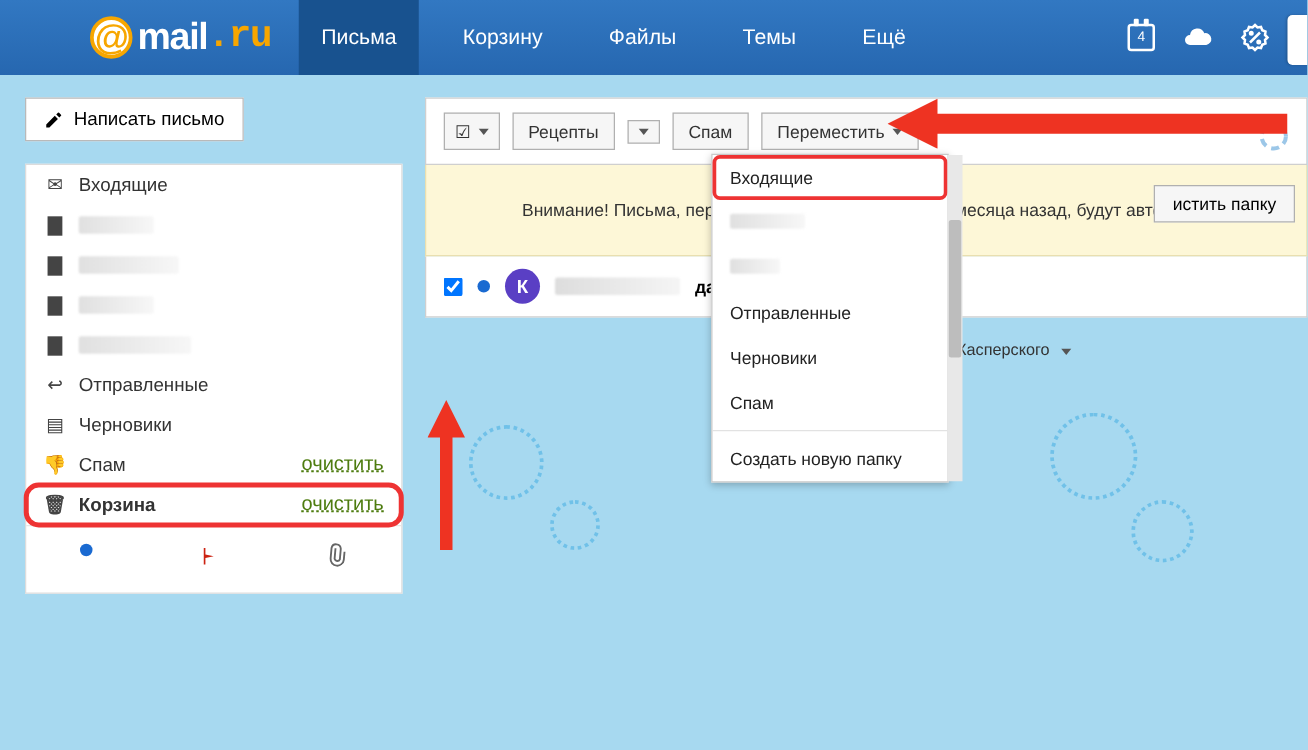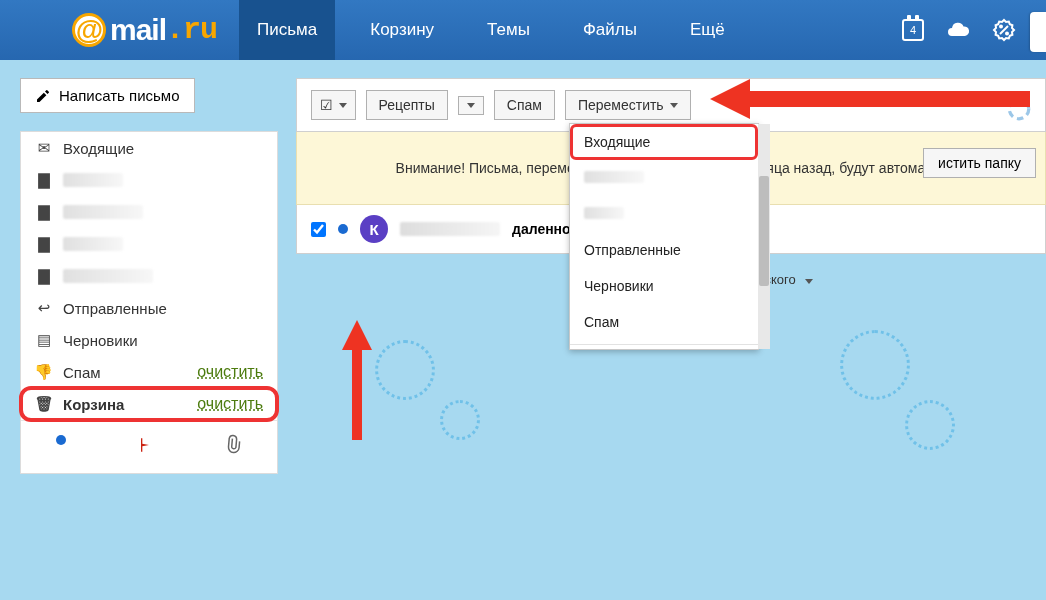--- a/index.html
+++ b/index.html
@@ -20,21 +20,21 @@
   .ic-cal { width:22px; height:22px; border:2px solid #fff; border-radius:3px; font-size:11px; line-height:18px; text-align:center; position:relative;}
   .ic-cal::before,.ic-cal::after{content:"";position:absolute;top:-6px;width:4px;height:6px;background:#fff;border-radius:1px;}
   .ic-cal::before{left:3px;} .ic-cal::after{right:3px;}
   .ic-cloud svg, .ic-gear svg { width:24px; height:24px; fill:#fff; }
   .white-edge { position:absolute; right:0; top:12px; width:16px; height:40px; background:#fff; border-radius:4px 0 0 4px; box-shadow:-1px 0 2px rgba(0,0,0,.2);}
 
   
   .wrap { display:flex; padding:18px 0 0 20px; gap:18px; align-items:flex-start; }
 
   
-  .sidebar { width:258px; }
+  .sidebar { width:302px; }
   .compose-btn { background:#fff; border:1px solid #b9b9b9; padding:8px 14px; font-size:15px; display:inline-flex; align-items:center; gap:8px; cursor:pointer; margin-bottom:18px;}
   .compose-btn svg{width:16px;height:16px;}
   .folders { background:#fff; border:1px solid #dcdcdc; }
   .folder { display:flex; align-items:center; padding:7px 14px; font-size:15px; color:#333; cursor:pointer; position:relative;}
   .folder .ficon { width:18px; margin-right:10px; color:#444; display:inline-flex; align-items:center; justify-content:center;}
   .folder .clear { margin-left:auto; font-size:16px; color:#4d7c0f; text-decoration:underline dotted; cursor:pointer;}
   .folder .blur { display:inline-block; min-width:60px; height:14px; background:linear-gradient(90deg,#e0e0e0,#f7f7f7); filter:blur(1px); border-radius:2px;}
   .folder.trash { font-weight:bold; }
   .folder.highlighted { outline:4px solid #e33; border-radius:10px; outline-offset:-2px; background:#fff;}
   .folder-bottom { border-top:1px solid #e6e6e6; display:flex; justify-content:space-around; padding:14px 0;}
@@ -87,22 +87,22 @@
 
 <div class="topbar">
   <div class="logo">
     <span class="at">@</span>
     <span class="mail">mail</span>
     <span class="ru">.ru</span>
   </div>
   <div class="nav">
     <a class="active">Письма</a>
     <a>Корзину</a>
+    <a>Файлы</a>
     <a>Темы</a>
-    <a>Файлы</a>
     <a>Ещë</a>
   </div>
   <div class="topbar-spacer"></div>
   <div class="topbar-icons">
     <span class="ic-cal">4</span>
     <span class="ic-cloud">
       <svg viewBox="0 0 24 24">
           <path d="M19 18H6a4 4 0 010-8 6 6 0 0111.5-1.5A4 4 0 0119 18z"></path>
         </svg>
     </span>
@@ -214,20 +214,21 @@
 </div>
 
 <div class="menu">
   <div class="mi hl">Входящие</div>
   <div class="mi"><span class="blur"></span></div>
   <div class="mi"><span class="blur" style="width:40px"></span></div>
   <div class="mi">Отправленные</div>
   <div class="mi">Черновики</div>
   <div class="mi">Спам</div>
   <div class="sep"></div>
+  <div class="mi">Создать новую папку</div>
   <div class="menu-scroll">
       <div class="thumb"></div>
     </div>
 </div>
 
 <div class="big-arrow arrow1">
   <svg width="320" height="40">
       <polygon points="0,20 40,0 40,12 320,12 320,28 40,28 40,40" fill="#e32"></polygon>
     </svg>
 </div>

